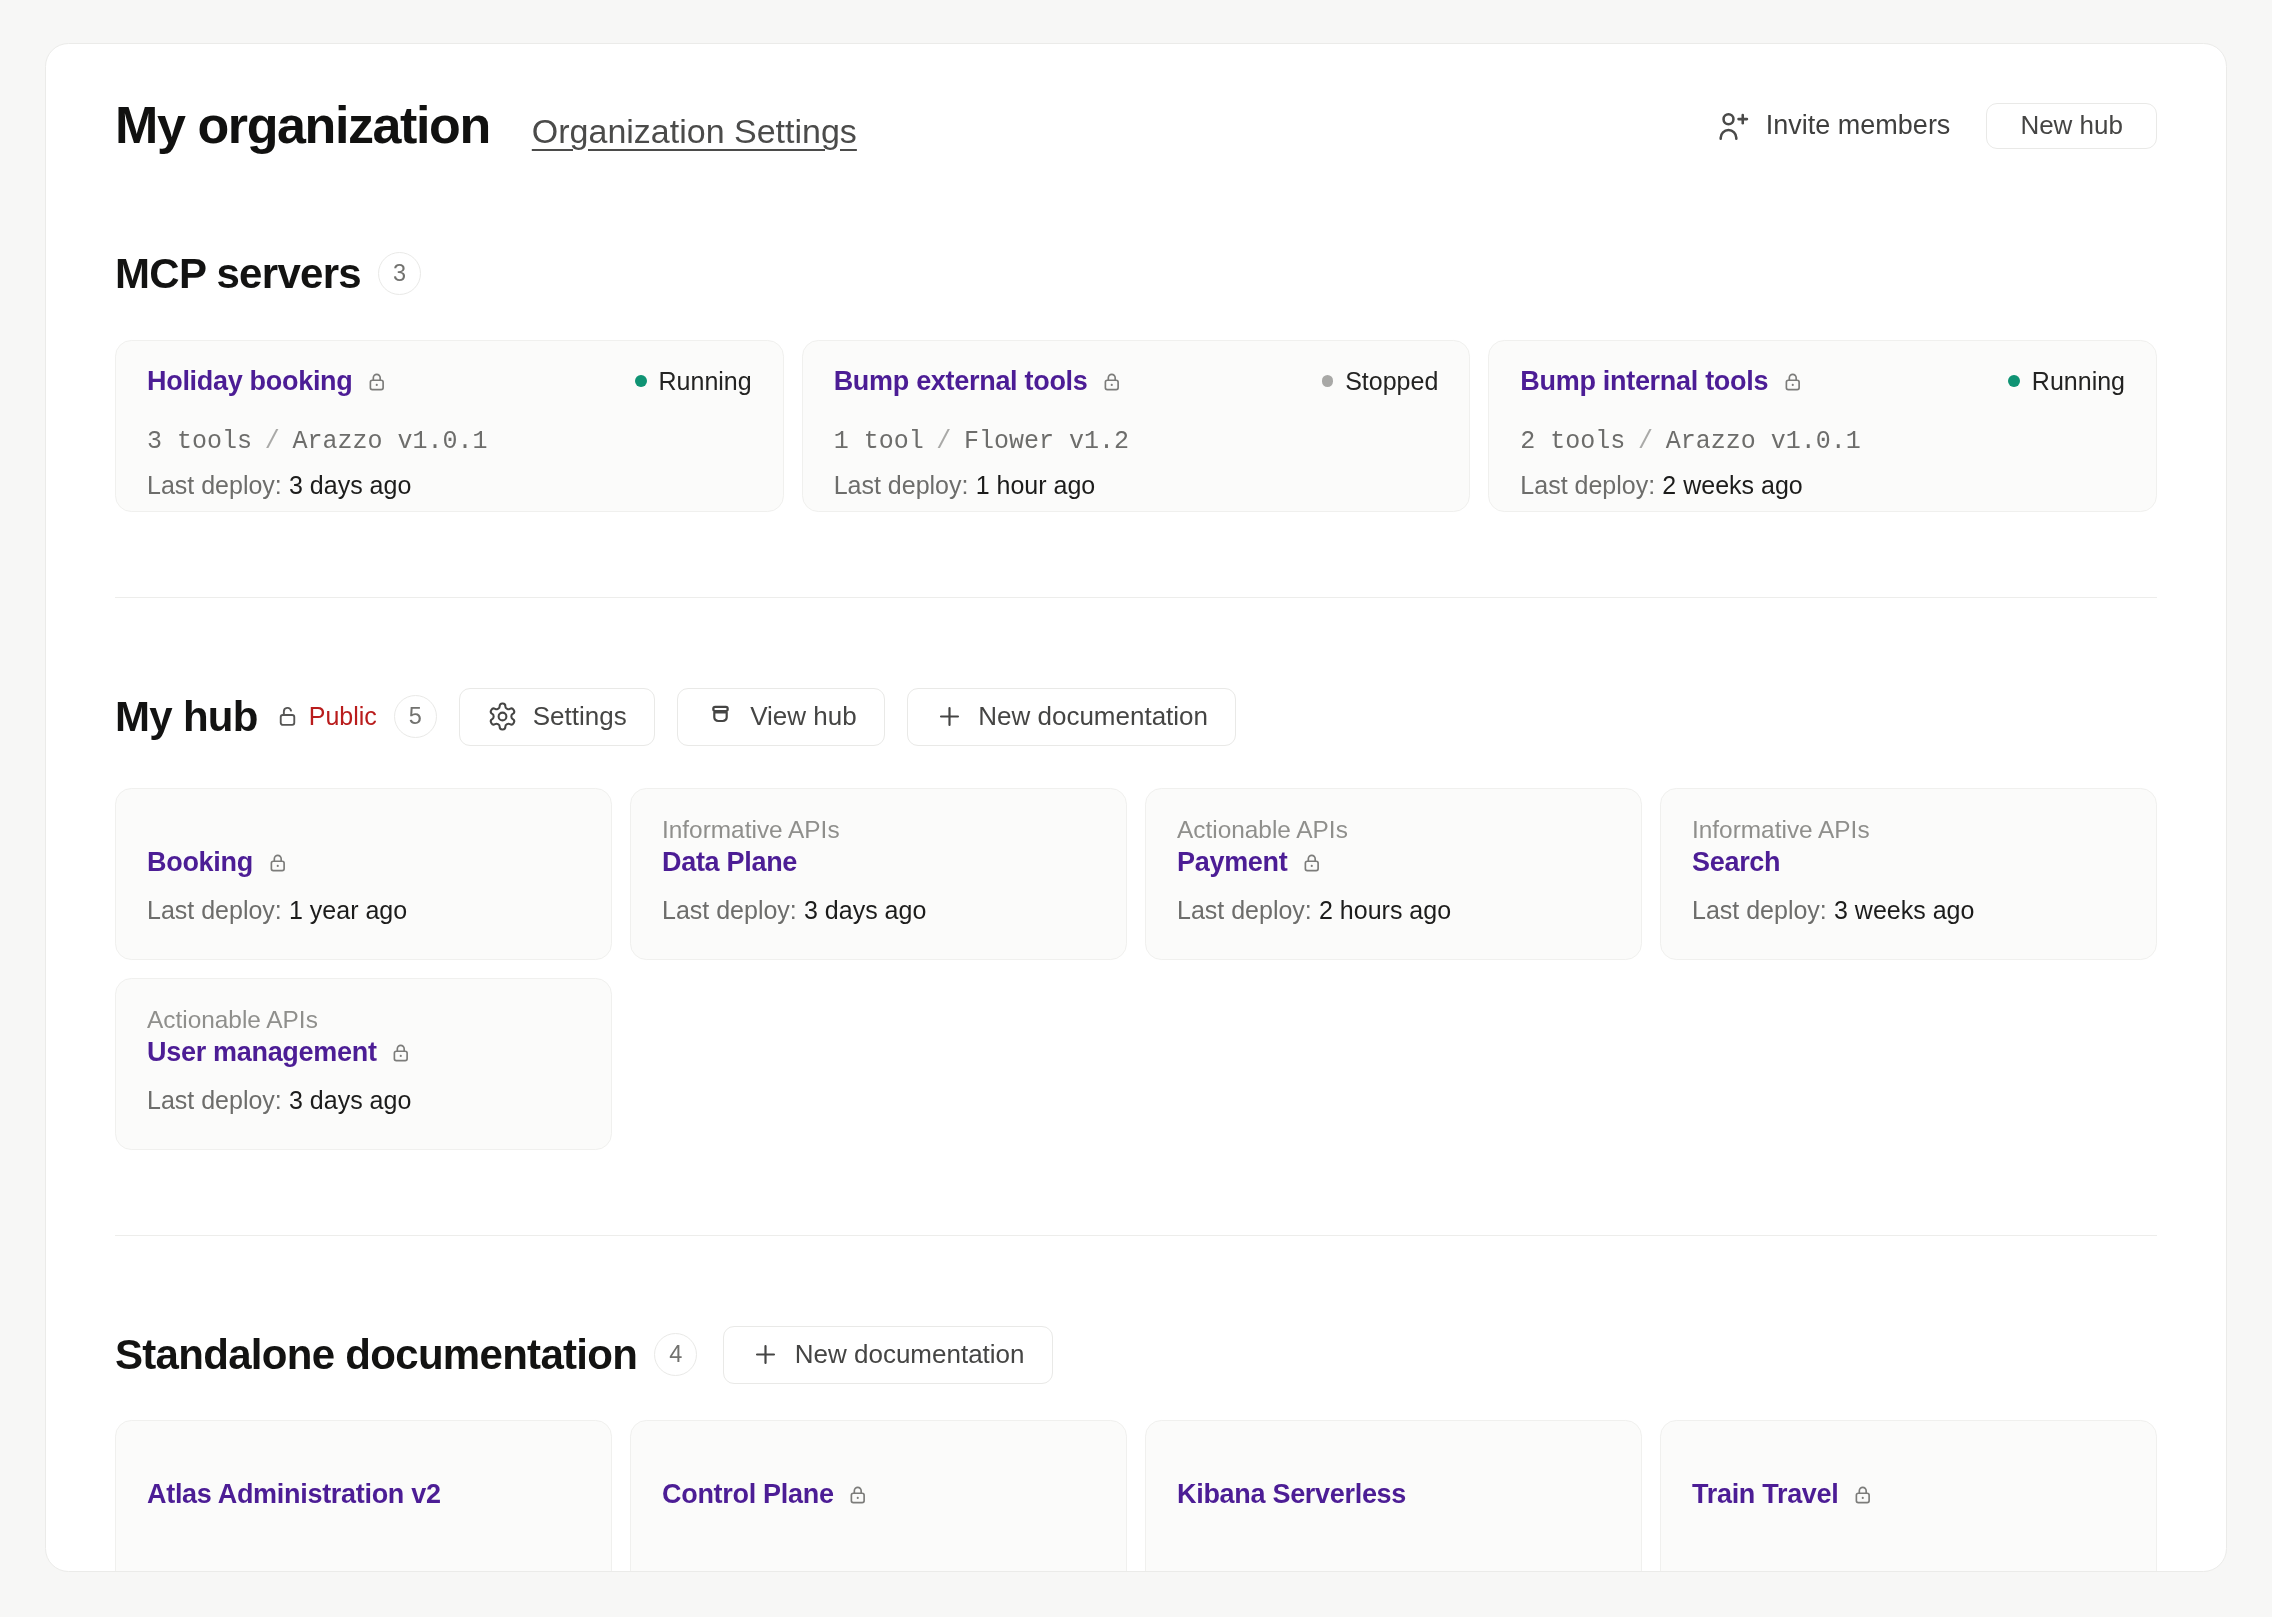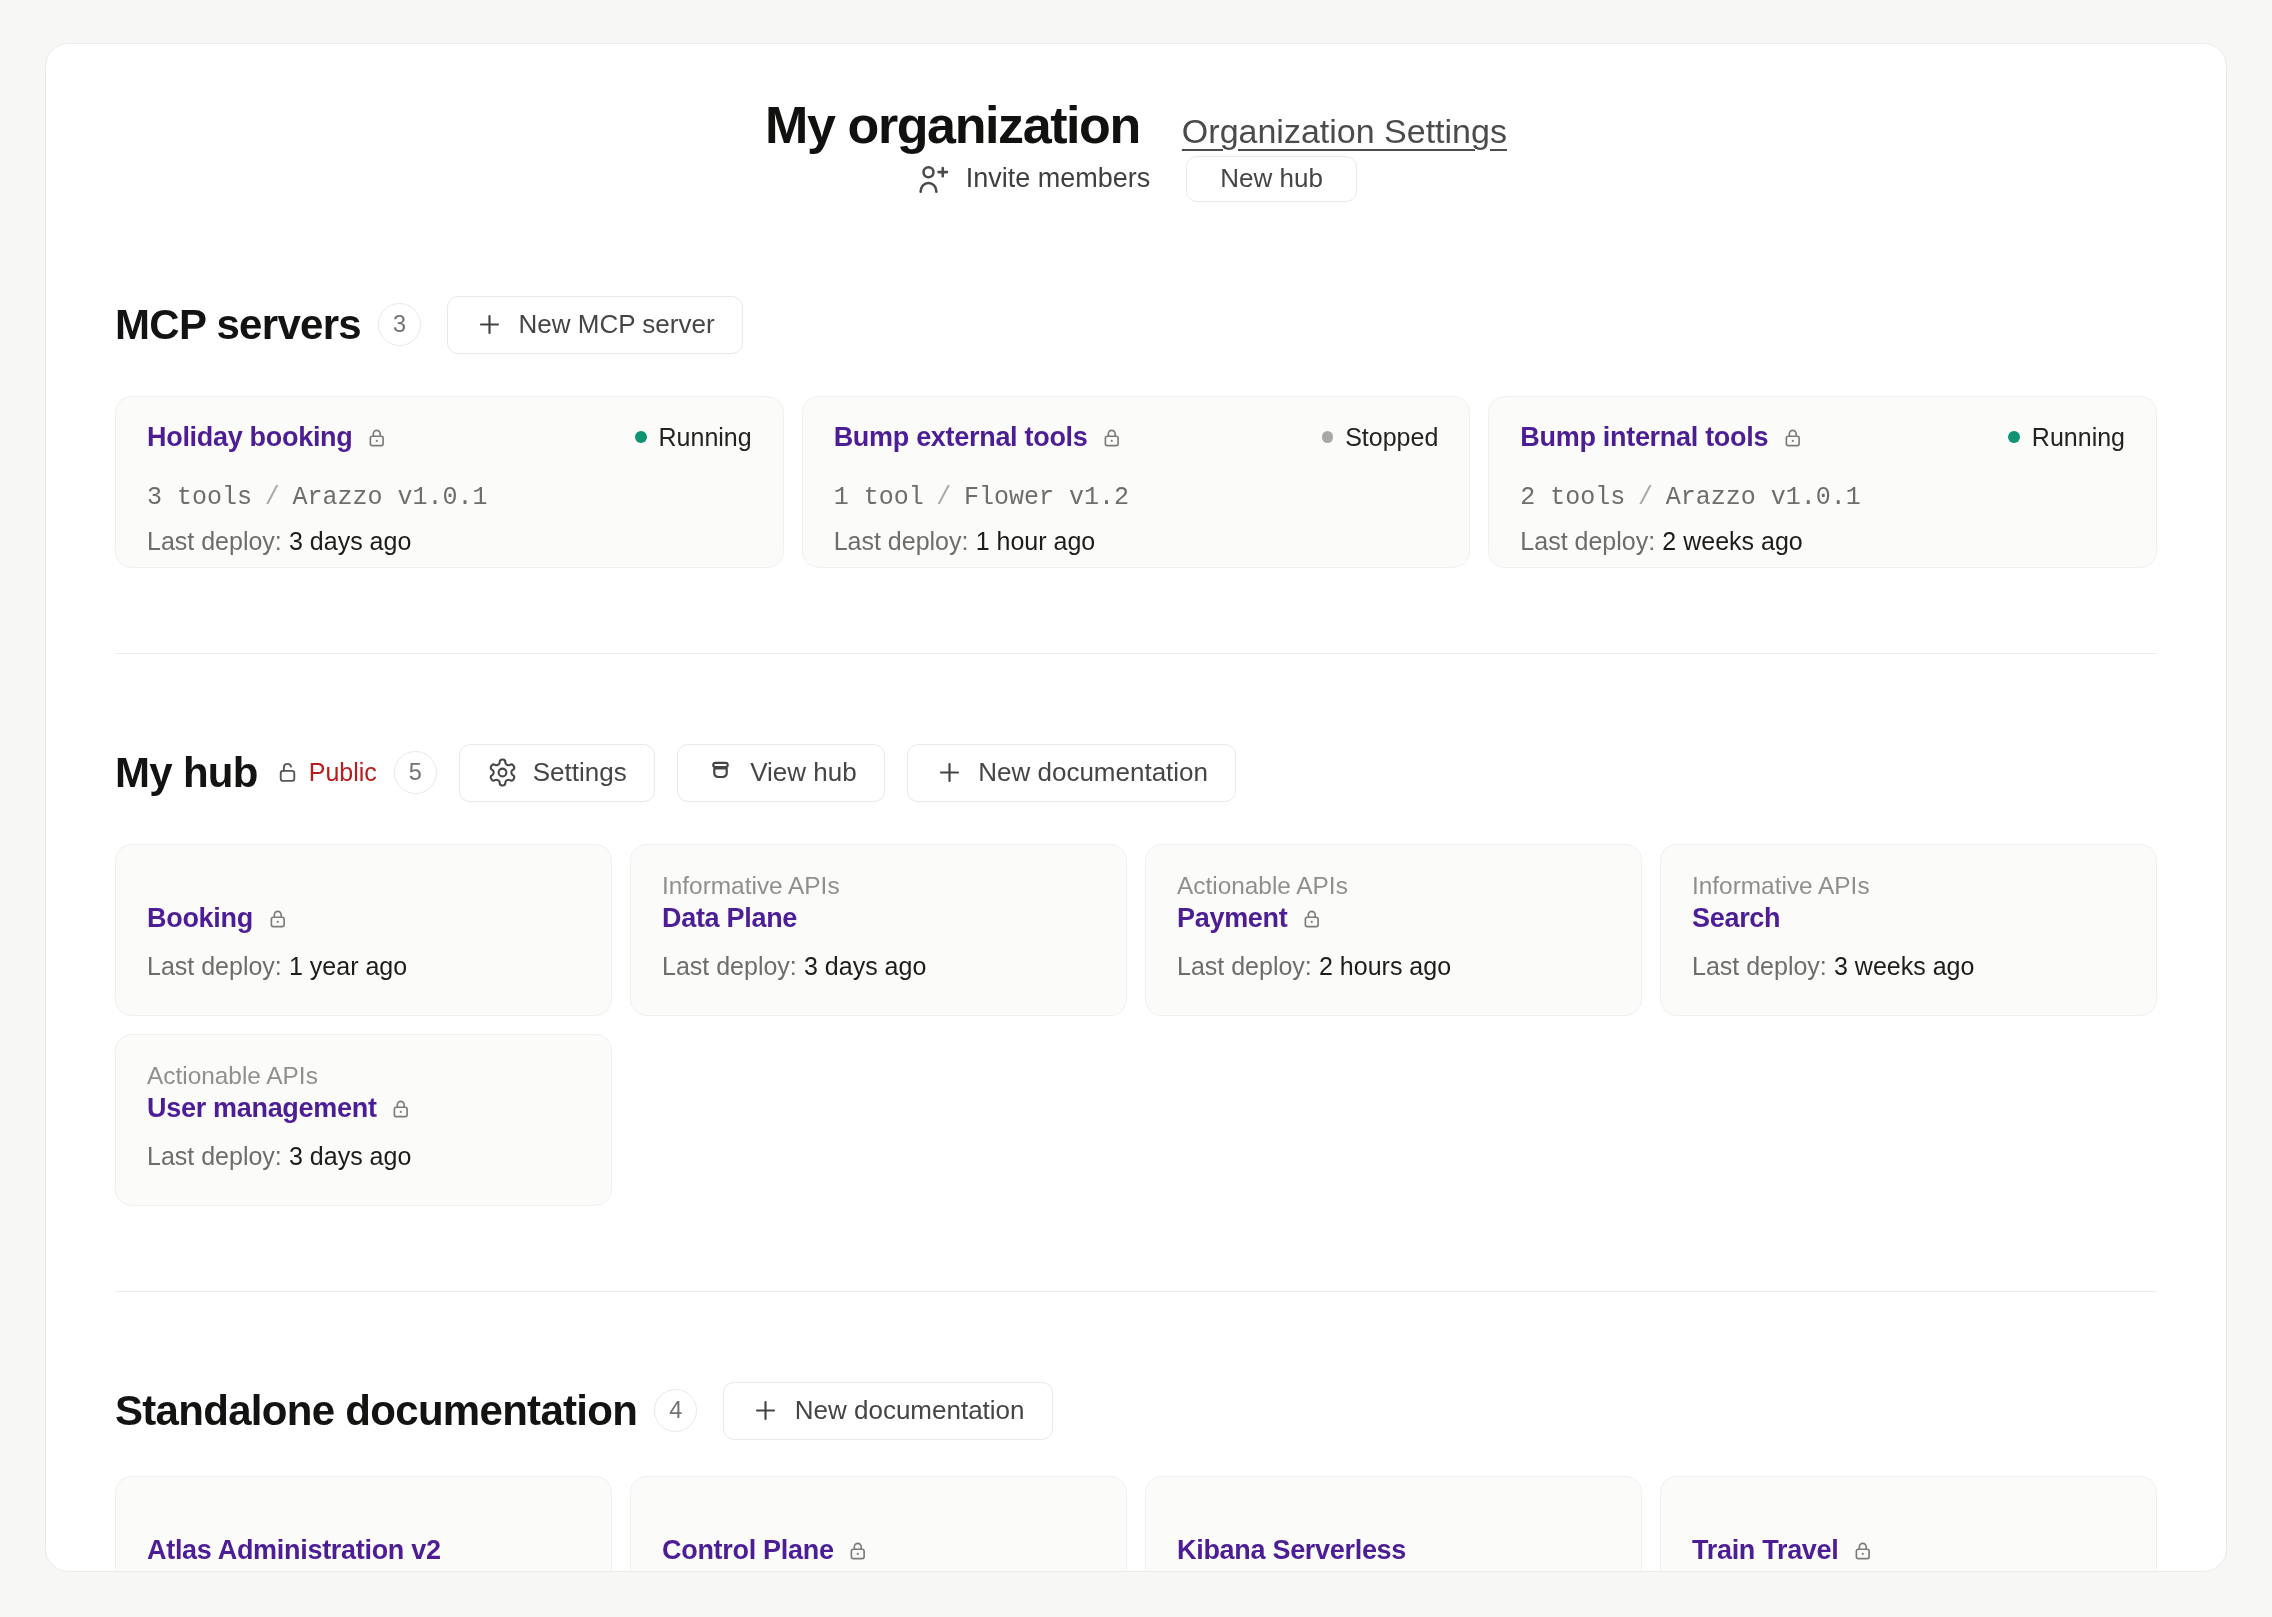--- a/index.html
+++ b/index.html
@@ -1,20 +1,20 @@
 <!DOCTYPE html>
 <html style="font-size:14.5px"><head>
 <meta charset="utf-8">
 <style>
   * { margin:0; padding:0; box-sizing:border-box; }
   html,body { width:2272px; height:1617px; background:#f7f7f6; font-family:"Liberation Sans", sans-serif; color:#1a1a1a; overflow:hidden; }
   .container { width:2182px; height:1529px; margin:43px auto 0; background:#ffffff; border:1.8px solid #ebebe9; border-radius:23.5px; padding:0 69px; overflow:hidden; }
 
   
-  .header { display:flex; justify-content:space-between; align-items:center; padding-top:52px;flex-direction:column; }
+  .header { display:flex; justify-content:space-between; align-items:center; padding-top:52px; }
   .header-left { display:flex; align-items:baseline; gap:42px; }
   .page-title { font-size:52px; font-weight:700; letter-spacing:-1.4px; color:#111110; line-height:1.15; }
   .org-link { font-size:34px; color:#4b4b4a; text-decoration:underline; text-underline-offset:6.3px; text-decoration-thickness:1.8px; cursor:pointer; }
   .header-right { display:flex; align-items:center; gap:36px; }
   .invite { display:flex; align-items:center; gap:14.5px; font-size:27px; color:#3f3f3e; cursor:pointer; }
   .btn { display:inline-flex; align-items:center; justify-content:center; gap:14.5px; height:58px; padding:0 27px; background:#fff; border:1.8px solid #e9e9e7; border-radius:11px; font-size:26px; color:#454544; cursor:pointer; white-space:nowrap; }
   .btn-lg { height:46px; padding:0 33px; }
   svg.ic { display:block; }
 
   
@@ -70,28 +70,20 @@
       </div>
       <button class="btn btn-lg">
         <span>New hub</span>
       </button>
     </div>
   </div>
 
   <div class="section-head">
     <div class="section-title">MCP servers</div>
     <div class="count-badge">3</div>
-    <button class="btn head-btn">
-      <span>
-        <svg class="ic" width="29" height="29" viewBox="0 0 24 24" fill="none" stroke="#454544" stroke-width="1.8" stroke-linecap="round">
-            <path d="M12 5v14M5 12h14"></path>
-          </svg>
-      </span>
-      <span>New MCP server</span>
-    </button>
   </div>
 
   <div class="cards cards-3">
 
     <div class="card">
       <div class="card-top">
         <div class="card-title">
           <span>Holiday booking</span>
           <span>
             <svg class="ic" width="23.5" height="23.5" viewBox="0 0 24 24" fill="none" stroke="#7c7c7a" stroke-width="1.7" stroke-linecap="round">

